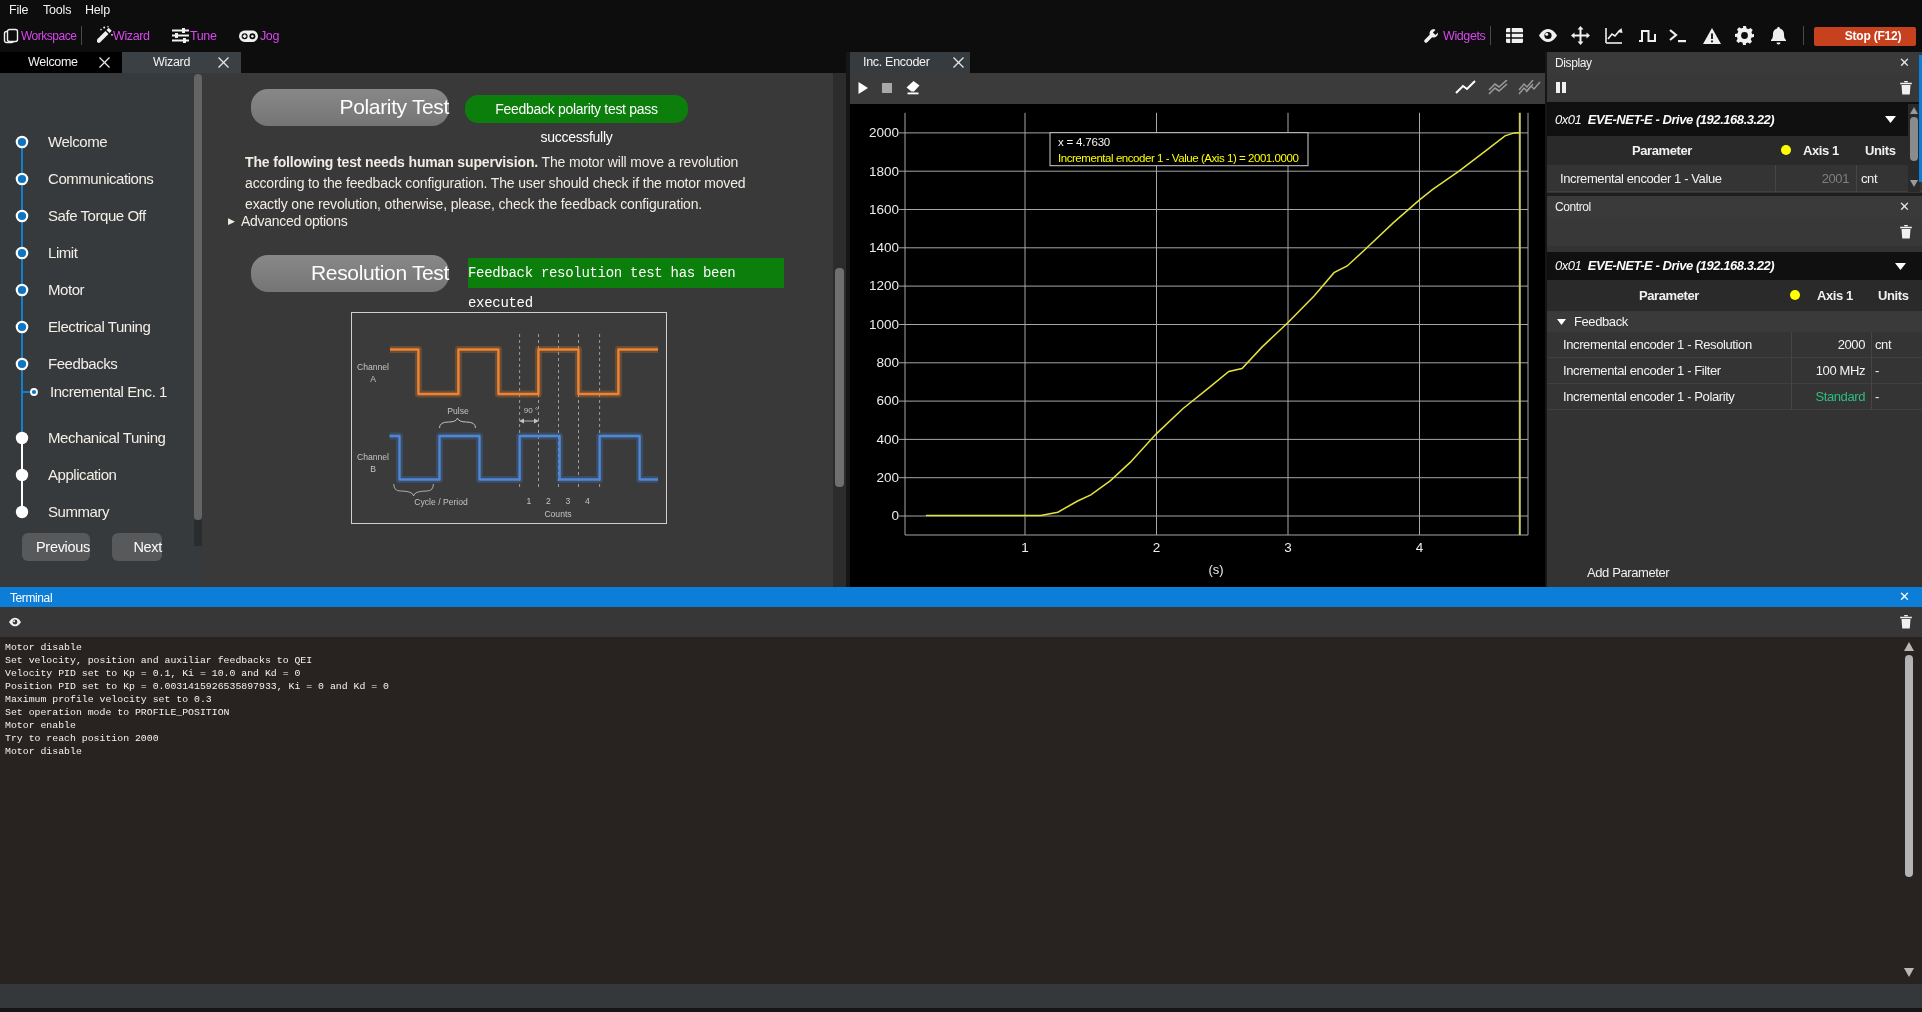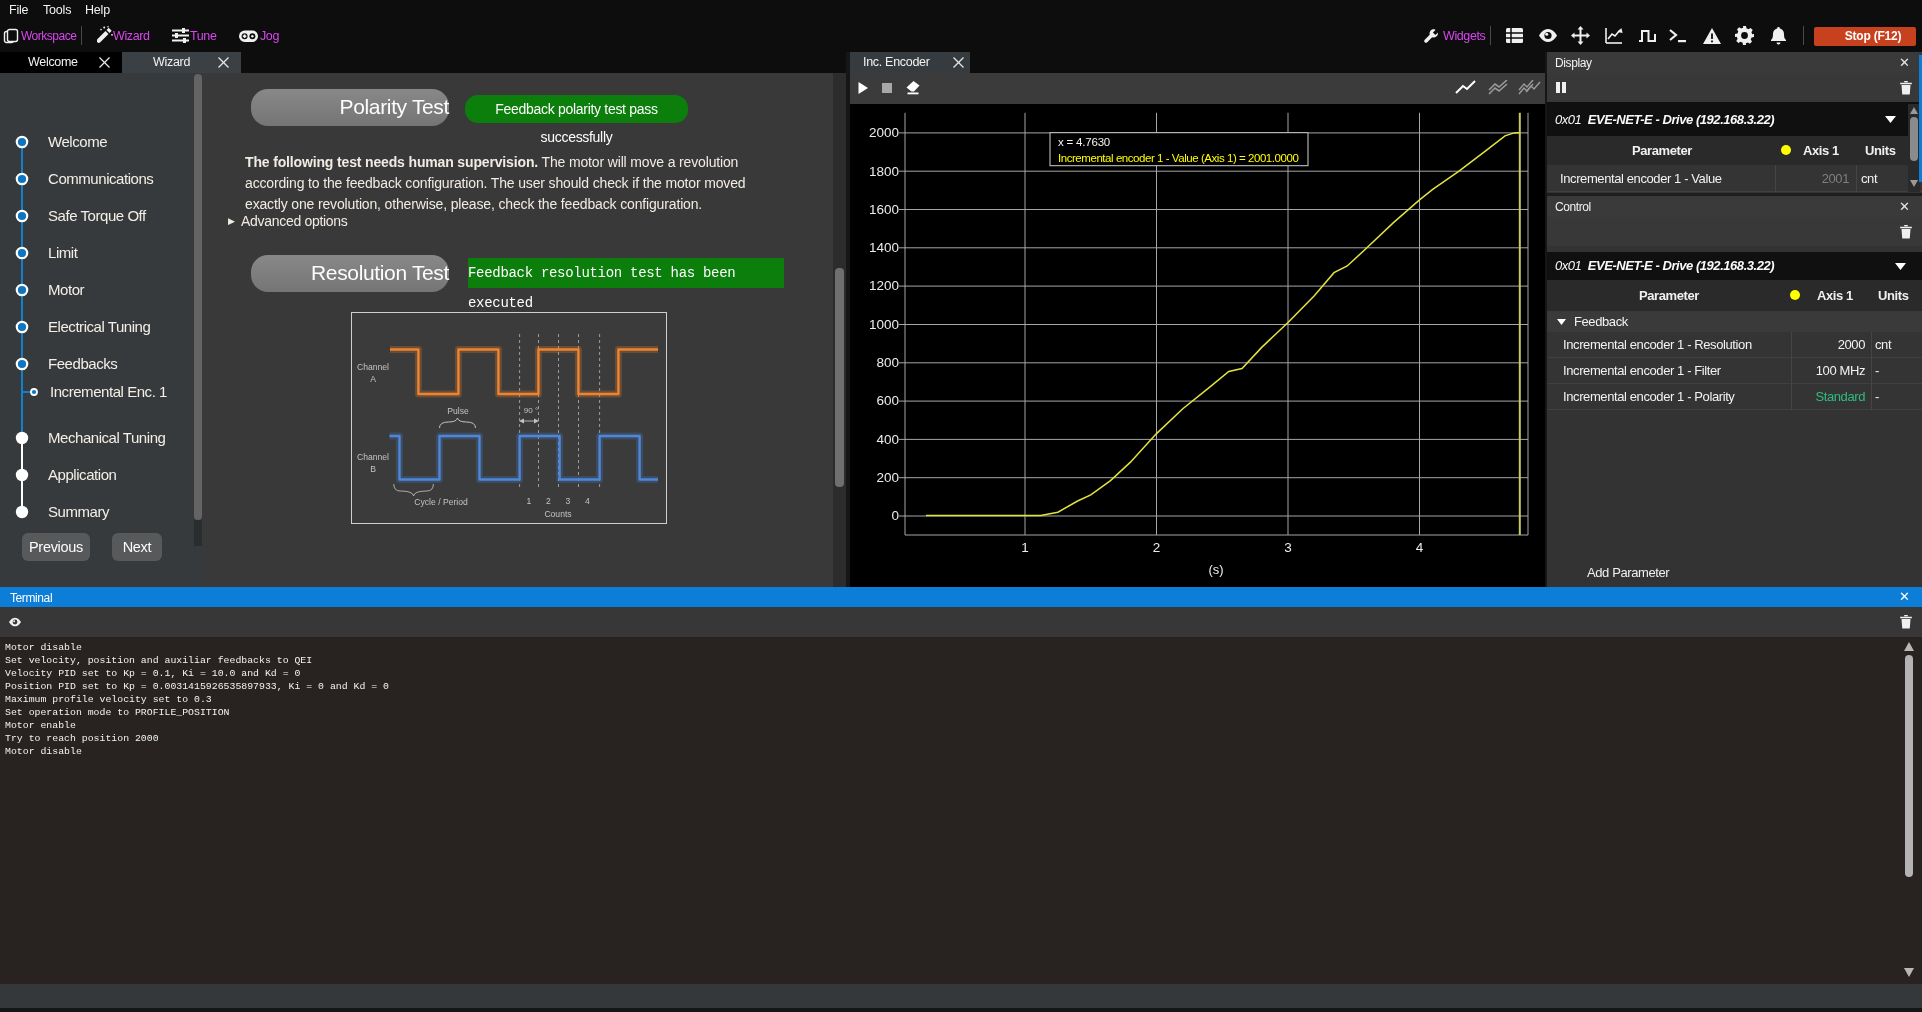--- a/index.html
+++ b/index.html
@@ -15,21 +15,21 @@
 .tbsep { position:absolute; top:6px; width:1px; height:19px; background:#4a4a4a; }
 #stopbtn { position:absolute; left:1814px; top:7px; width:102px; height:19px; background:#c8411f;
   border-radius:2px; color:#fff; font-size:12px; font-weight:bold; text-align:center; line-height:19px; letter-spacing:-0.2px;padding-left:16px;}
 
 #tabrow { position:absolute; left:0; top:52px; width:1922px; height:21px; background:#0d0d0d; }
 .tab { position:absolute; top:0; height:21px; font-size:12.5px; letter-spacing:-0.3px; color:#f2f2f2; }
 
 #wizard { position:absolute; left:0; top:73px; width:846px; height:514px; background:#393939; }
 .step { position:absolute; left:48px; font-size:15px; letter-spacing:-0.45px; color:#f3efe6; }
 .wbtn { position:absolute; top:460px; height:28px; background:#58595a; border-radius:6px;
-  color:#fcfcfc; font-size:14.5px; letter-spacing:-0.3px; text-align:center; line-height:28px; }
+  color:#fcfcfc; font-size:14.5px; letter-spacing:-0.3px; text-align:right; line-height:28px; }
 
 .graybtn { position:absolute; width:198px; height:37px; border-radius:17px; background:#7e7e7e;
   background:linear-gradient(#888888,#757575); color:#fdfdfd; font-size:21px; letter-spacing:-0.35px;
   text-align:right; line-height:36px; }
 .greenbox { position:absolute; background:#0b7e0b; color:#fefefe; font-size:14px; letter-spacing:-0.3px; }
 #para { position:absolute; left:245px; top:79px; width:530px; font-size:14px; letter-spacing:-0.15px;
   line-height:20.9px; color:#f1ece3; }
 #advopt { position:absolute; left:228px; top:140px; font-size:14px; letter-spacing:-0.3px; color:#f1ece3; }
 
 #sb1 { position:absolute; left:193.5px; top:1px; width:8px; height:472px; }

